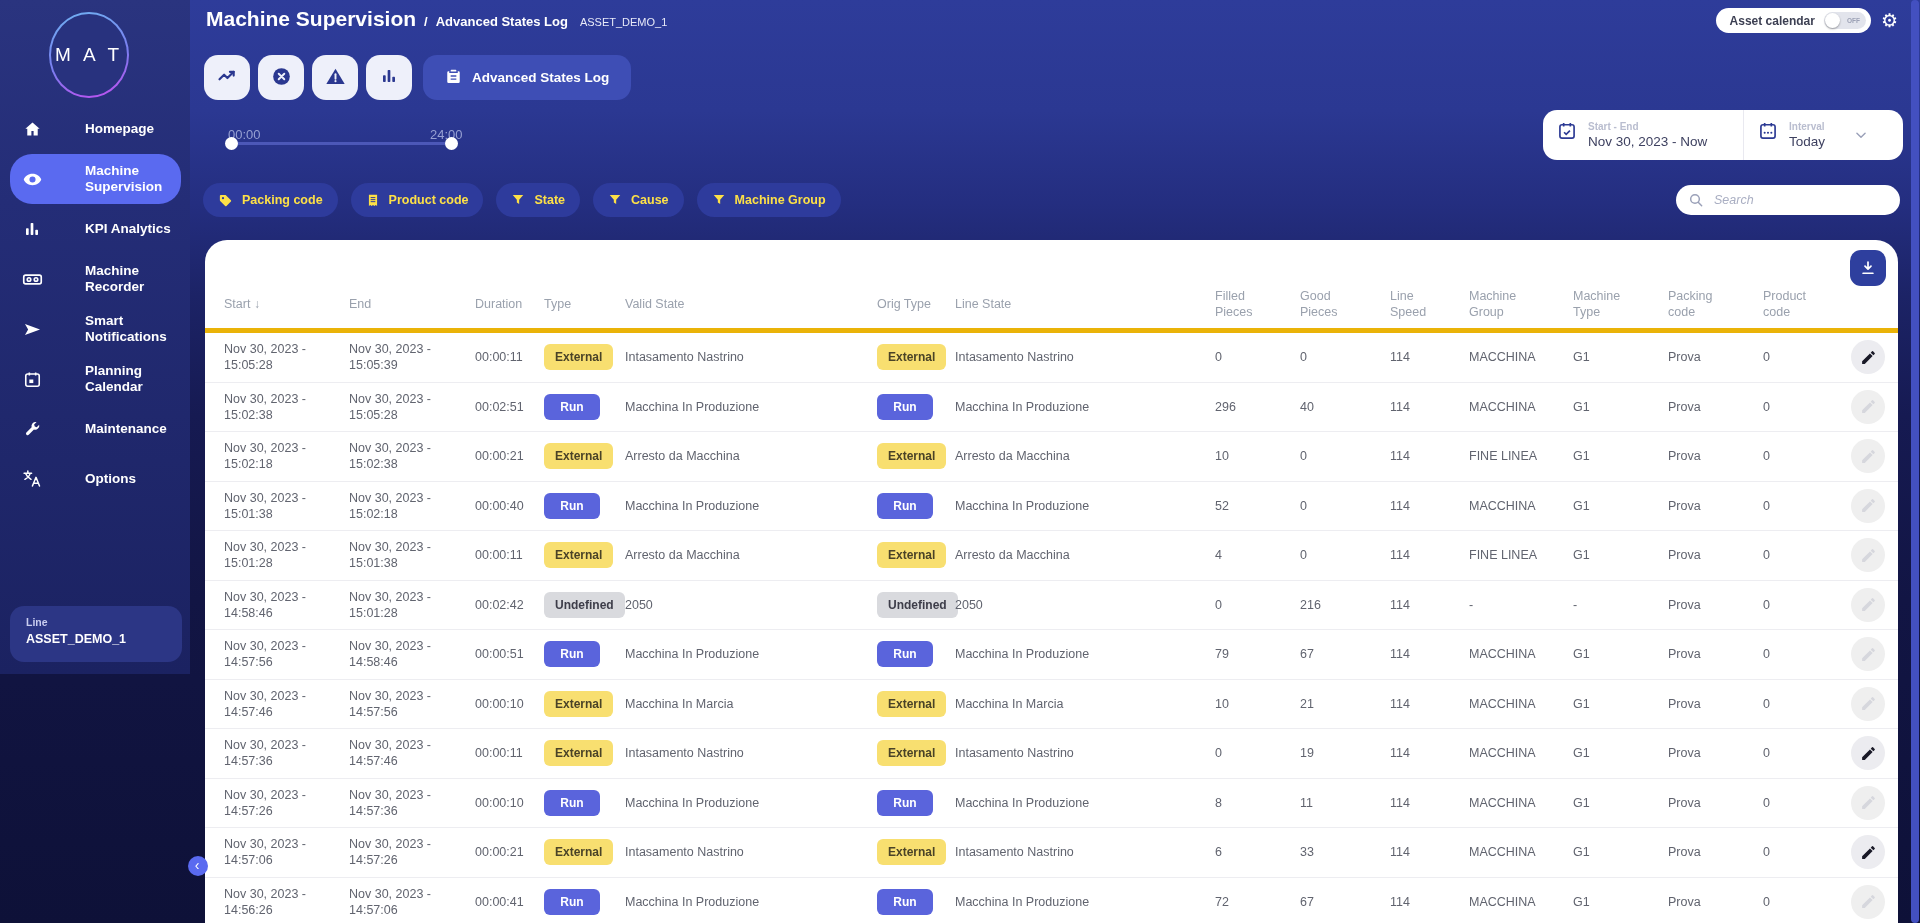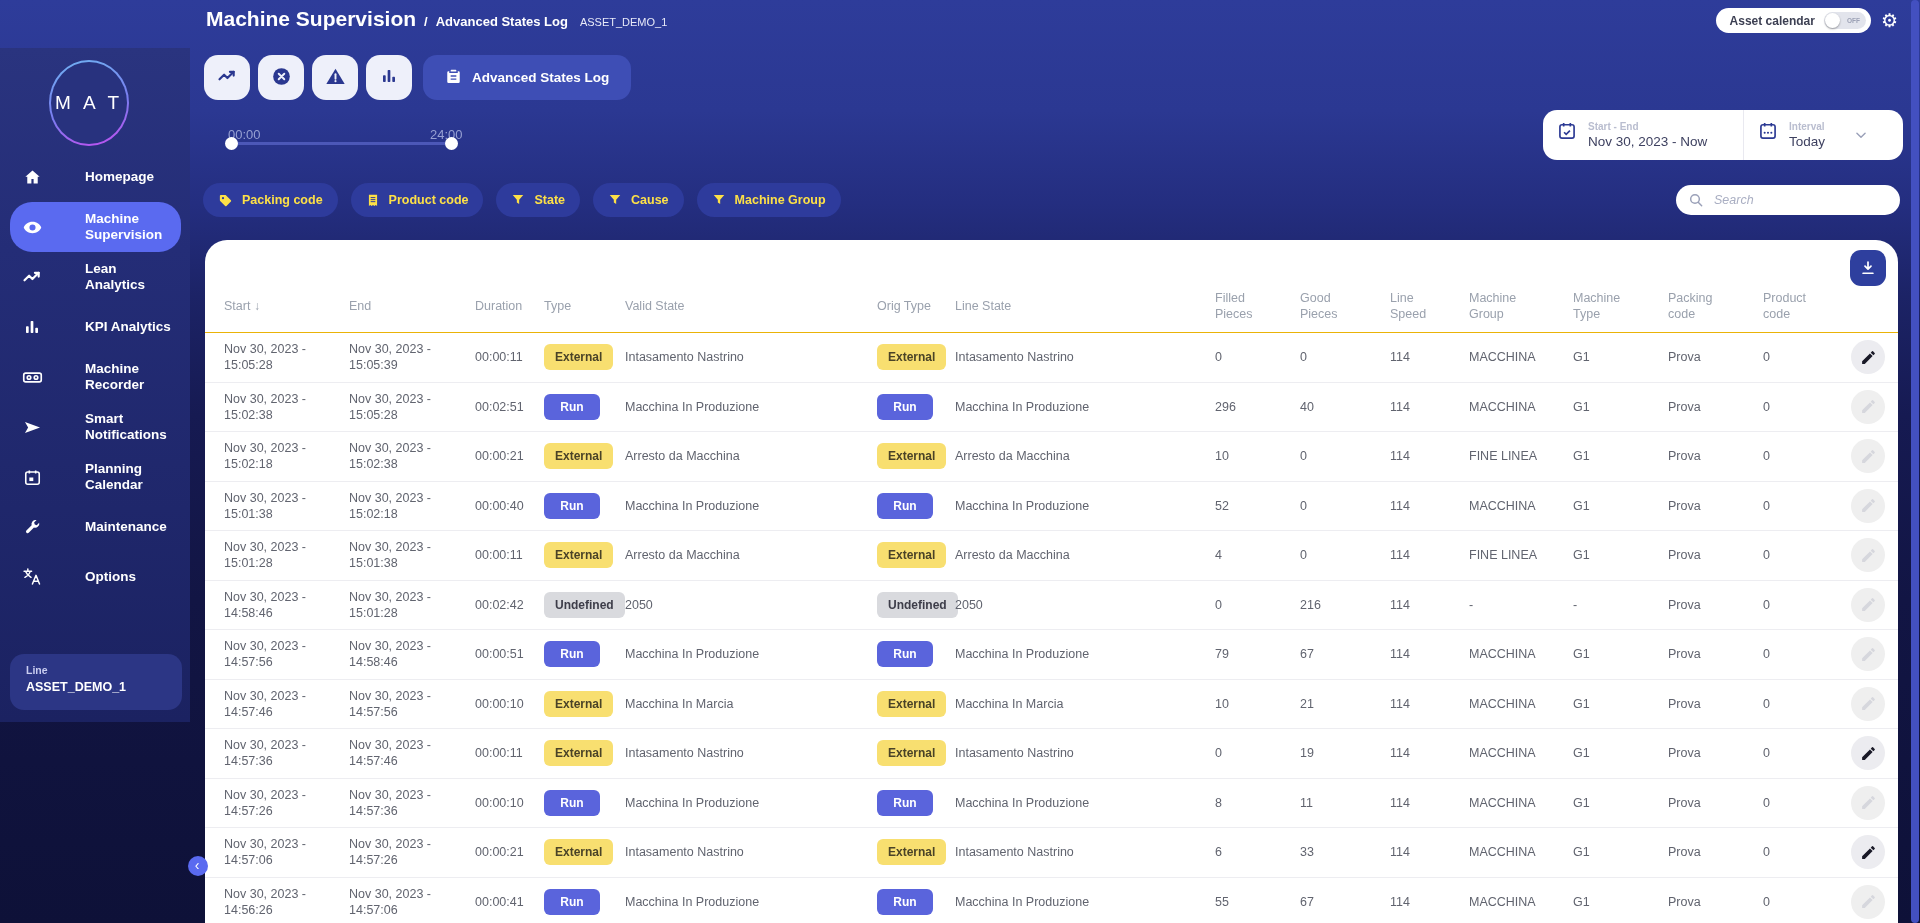--- a/index.html
+++ b/index.html
@@ -3,21 +3,21 @@
 <meta charset="utf-8">
 <style>
   html,body{margin:0;padding:0;}
   body{
     width:1920px;height:923px;overflow:hidden;position:relative;
     font-family:"Liberation Sans",sans-serif;
     background:linear-gradient(180deg,#2e3c9a 0%,#2b3892 12%,#242e80 22%,#1c2366 32%,#161a52 45%,#121544 65%,#0e1138 100%);
   }
   
   .sidebar{position:absolute;left:0;top:0;width:190px;height:674px;z-index:5;
-    background:linear-gradient(180deg,#2a347f 0%,#242d77 30%,#1b2261 100%);margin-top:48px;}
+    background:linear-gradient(180deg,#2a347f 0%,#242d77 30%,#1b2261 100%);}
   .logo{position:absolute;left:49px;top:12px;width:80px;height:86px;border-radius:50%;
     padding:2px;background:linear-gradient(165deg,#6fb3f2 0%,#7a7df0 55%,#c44df0 100%);box-sizing:border-box;}
   .logo-inner{width:100%;height:100%;border-radius:50%;background:#28327e;
     display:flex;align-items:center;justify-content:center;color:#fff;
     font-size:19px;letter-spacing:4px;font-weight:400;}
   .nav{position:absolute;left:0;top:104px;width:190px;display:flex;flex-direction:column;}
   .nav-item{display:flex;align-items:center;gap:13px;min-height:50px;margin:0 9px 0 10px;
     padding-left:10px;border-radius:22px;color:#fff;font-size:13.5px;font-weight:700;line-height:16px;cursor:pointer;}
   .nav-item.active{background:#5a6af0;}
   .nav-icon{width:24px;display:flex;justify-content:center;align-items:center;flex:0 0 24px;color:#fff;}
@@ -77,21 +77,21 @@
     background:transparent;font-family:"Liberation Sans",sans-serif;}
   .search input::placeholder{color:#a9aec2;}
   
   .table-card{position:absolute;left:205px;top:240px;width:1693px;height:700px;background:#fff;
     border-radius:22px 22px 0 0;z-index:2;box-sizing:border-box;}
   .download-btn{position:absolute;top:10px;right:12px;width:36px;height:36px;border-radius:11px;
     background:#2e3f9e;border:none;display:flex;align-items:center;justify-content:center;cursor:pointer;}
   .thead,.trow{display:grid;
     grid-template-columns:125px 126px 69px 81px 252px 78px 260px 85px 90px 79px 104px 95px 95px 75px 60px;
     padding-left:19px;box-sizing:border-box;align-items:center;}
-  .thead{height:93px;padding-top:40px;color:#9aa1ad;font-size:12.5px;border-bottom:1px solid #eab308;}
+  .thead{height:93px;padding-top:40px;color:#9aa1ad;font-size:12.5px;border-bottom:5px solid #eab308;}
   .th{line-height:16px;cursor:pointer;}
   .sort{font-size:12px;color:#9aa1ad;}
   .trow{height:49.5px;border-bottom:1px solid #ededf1;color:#61646f;font-size:12.5px;}
   .dcell div{line-height:16px;}
   .badge{display:inline-block;padding:6px 11px;border-radius:6px;font-size:12px;font-weight:700;
     min-width:34px;text-align:center;justify-self:start;}
   .pencil{width:34px;height:34px;border-radius:50%;display:flex;align-items:center;justify-content:center;
     justify-self:center;cursor:pointer;}
   .pencil.on{background:#ececf0;color:#191927;}
   .pencil.off{color:#d6d7dd;}
@@ -115,29 +115,20 @@
         </span>
         <span class="nav-label">Homepage</span>
       </div>
       <div class="nav-item active">
         <span class="nav-icon">
           <svg width="21" height="21" viewBox="0 0 24 24" fill="currentColor">
             <path fill-rule="evenodd" d="M12 5.5C7 5.5 3.4 8.4 2 12c1.4 3.6 5 6.5 10 6.5s8.6-2.9 10-6.5c-1.4-3.6-5-6.5-10-6.5zm0 10a3.5 3.5 0 1 1 0-7 3.5 3.5 0 0 1 0 7z"></path>
           </svg>
         </span>
         <span class="nav-label">Machine Supervision</span>
-      </div>
-      <div class="nav-item">
-        <span class="nav-icon">
-          <svg width="20" height="20" viewBox="0 0 24 24" fill="none" stroke="currentColor" stroke-width="2.6" stroke-linecap="round" stroke-linejoin="round">
-            <path d="M3 16l5.5-5.5 4 4L20 7"></path>
-            <path d="M15.5 7H20v4.5"></path>
-          </svg>
-        </span>
-        <span class="nav-label">Lean Analytics</span>
       </div>
       <div class="nav-item">
         <span class="nav-icon">
           <svg width="18" height="18" viewBox="0 0 24 24" fill="currentColor">
             <rect x="4" y="11" width="3.6" height="9" rx="1"></rect>
             <rect x="10.2" y="4" width="3.6" height="16" rx="1"></rect>
             <rect x="16.4" y="13" width="3.6" height="7" rx="1"></rect>
           </svg>
         </span>
         <span class="nav-label">KPI Analytics</span>
@@ -672,21 +663,21 @@
         </div>
         <div class="dcell cell">
           <div>Nov 30, 2023 -</div>
           <div>14:57:06</div>
         </div>
         <div class="cell">00:00:41</div>
         <div><span class="badge" style="background: rgb(90, 100, 220); color: rgb(255, 255, 255);">Run</span></div>
         <div class="cell">Macchina In Produzione</div>
         <div><span class="badge" style="background: rgb(90, 100, 220); color: rgb(255, 255, 255);">Run</span></div>
         <div class="cell">Macchina In Produzione</div>
-        <div class="cell">55</div>
+        <div class="cell">72</div>
         <div class="cell">67</div>
         <div class="cell">114</div>
         <div class="cell">MACCHINA</div>
         <div class="cell">G1</div>
         <div class="cell">Prova</div>
         <div class="cell">0</div>
         <button class="pencil off" style="border: none;">
           <svg width="17" height="17" viewBox="0 0 24 24" fill="currentColor">
             <path d="M3 17.25V21h3.75L17.81 9.94l-3.75-3.75L3 17.25zM20.71 7.04a1 1 0 0 0 0-1.41l-2.34-2.34a1 1 0 0 0-1.41 0l-1.83 1.83 3.75 3.75 1.83-1.83z"></path>
           </svg>

